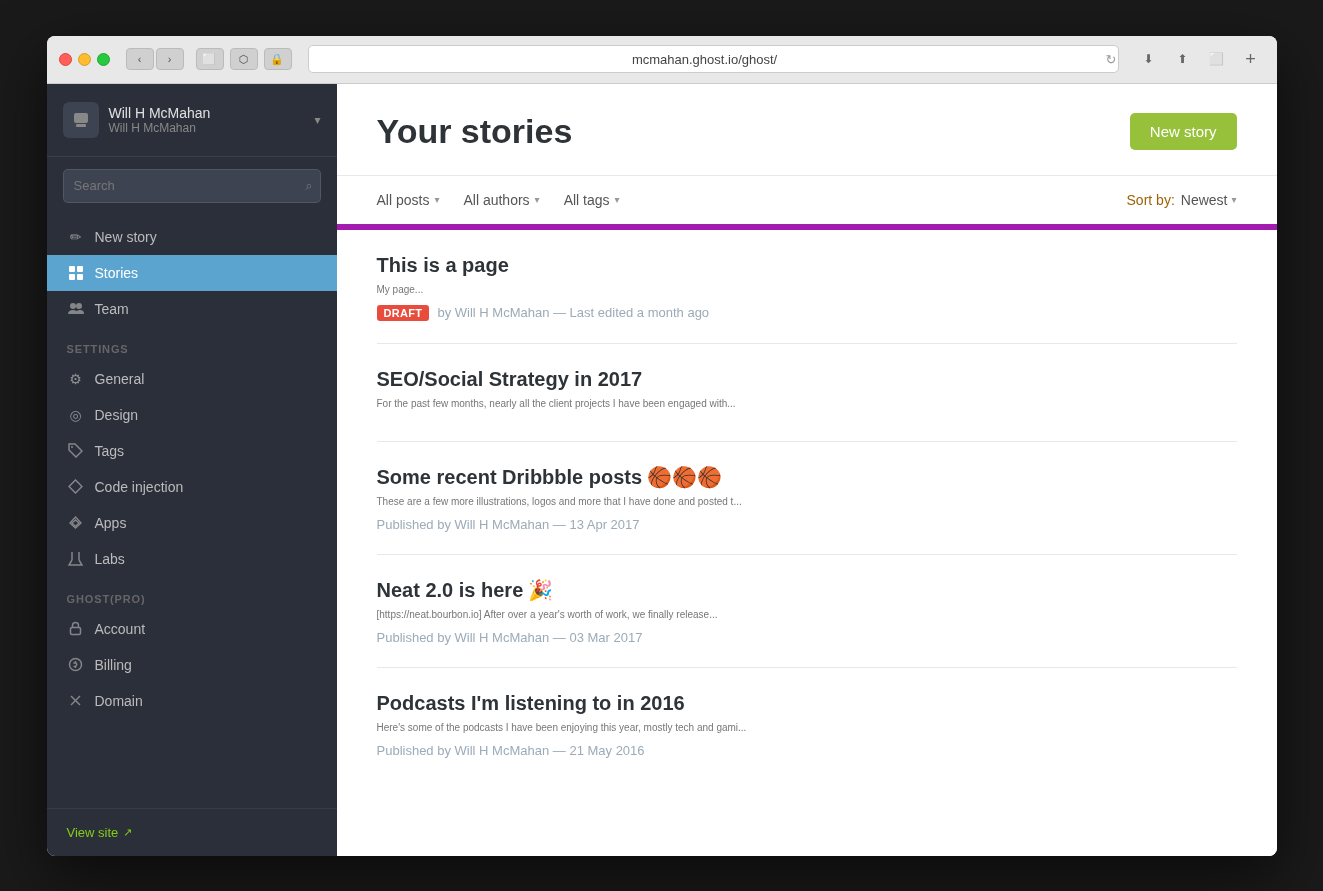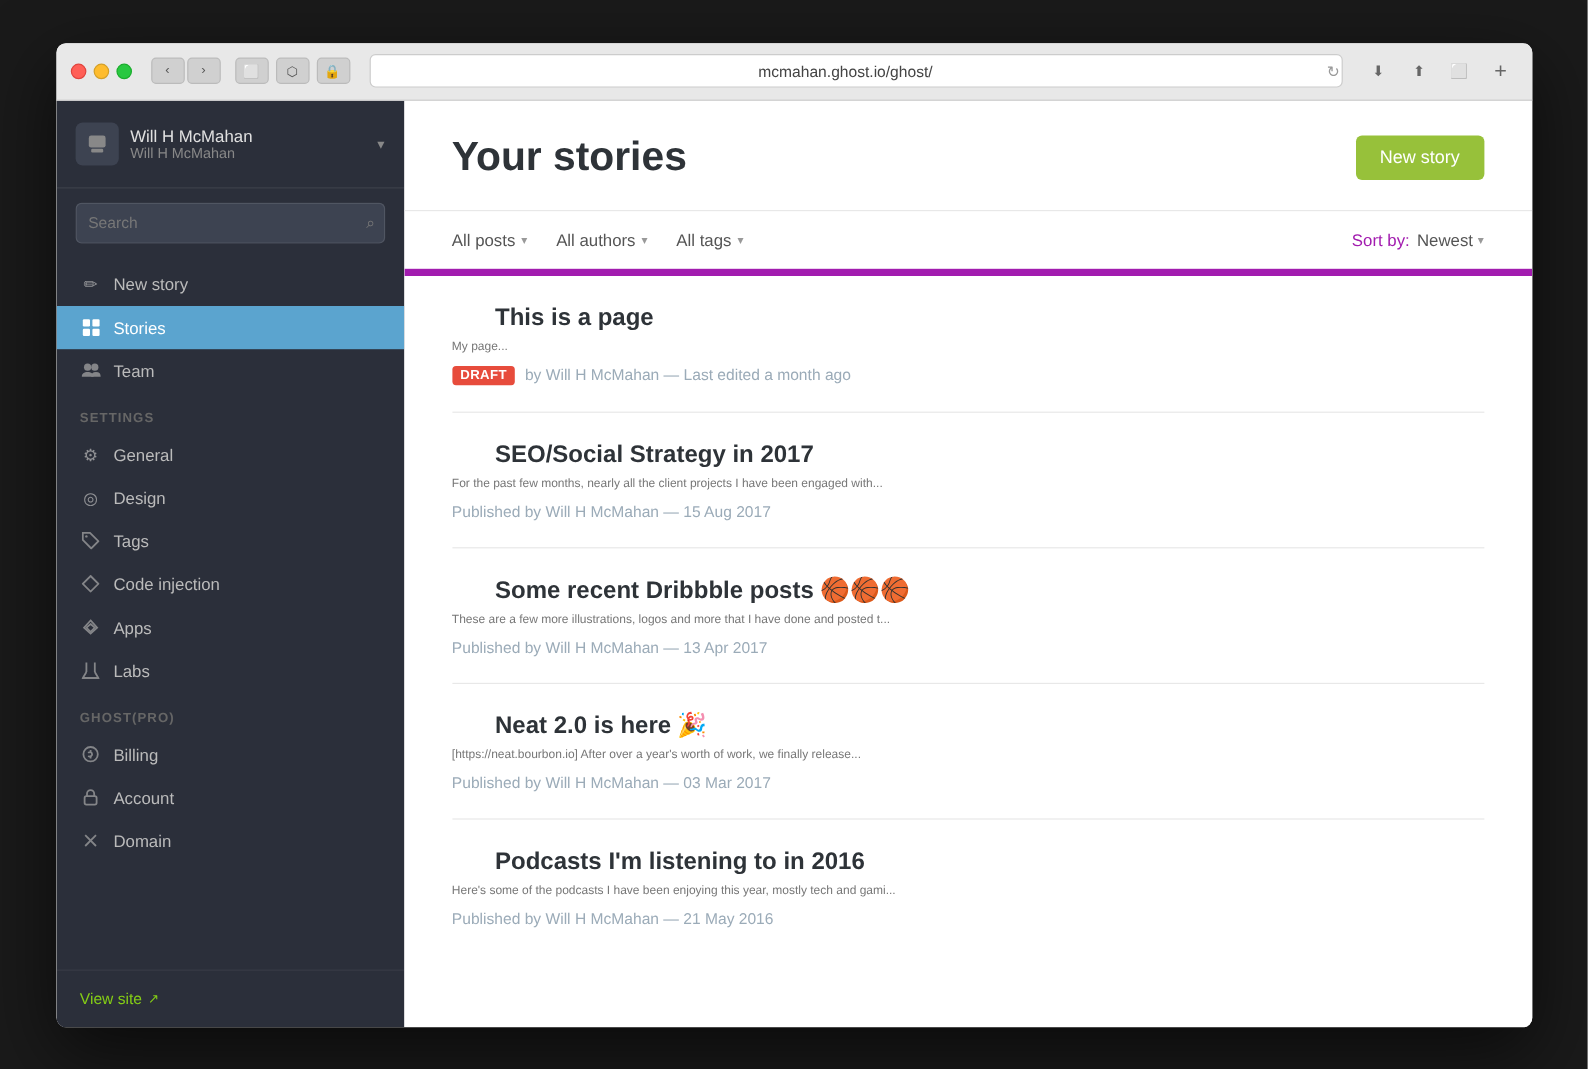--- a/index.html
+++ b/index.html
@@ -356,21 +356,21 @@
 
     .sort-group {
       display: flex;
       align-items: center;
       gap: 6px;
       color: #555;
       font-size: 14px;
     }
 
     .sort-label {
-      color: #a21caf;
+      color: #a16207;
       font-size: 14px;
     }
 
     .sort-dropdown {
       display: flex;
       align-items: center;
       gap: 4px;
       cursor: pointer;
       color: #555;
     }
@@ -388,21 +388,20 @@
     }
 
     .post-item:last-child { border-bottom: none; }
 
     .post-title {
       font-size: 20px;
       font-weight: 600;
       color: #2e3338;
       margin-bottom: 4px;
       line-height: 1.3;
-      margin-left: 36px;
     }
 
     .post-excerpt {
       font-size: 10px;
       color: #777;
       margin-bottom: 8px;
       line-height: 1.5;
     }
 
     .post-meta {
@@ -560,35 +559,35 @@
               <path d="M4 9L1 14h13L11 9"></path>
             </svg>
           </span>
           <span>Labs</span>
         </div>
 
         <div class="section-label">GHOST(PRO)</div>
 
         <div class="nav-item">
           <span class="nav-icon">
+            <svg width="13" height="15" viewBox="0 0 13 15" fill="none" stroke="#aaa" stroke-width="1.5">
+              <rect x="1.5" y="6.5" width="10" height="7" rx="1.5"></rect>
+              <path d="M3.5 6.5V4.5a3 3 0 016 0v2"></path>
+            </svg>
+          </span>
+          <span>Account</span>
+        </div>
+        <div class="nav-item">
+          <span class="nav-icon">
             <svg width="15" height="15" viewBox="0 0 15 15" fill="none" stroke="#aaa" stroke-width="1.5">
               <circle cx="7.5" cy="7.5" r="6"></circle>
               <path d="M7.5 4v1.5M7.5 9.5V11M5.5 6.5a2 2 0 013 0 2 2 0 01-3 2.5"></path>
             </svg>
           </span>
           <span>Billing</span>
-        </div>
-        <div class="nav-item">
-          <span class="nav-icon">
-            <svg width="13" height="15" viewBox="0 0 13 15" fill="none" stroke="#aaa" stroke-width="1.5">
-              <rect x="1.5" y="6.5" width="10" height="7" rx="1.5"></rect>
-              <path d="M3.5 6.5V4.5a3 3 0 016 0v2"></path>
-            </svg>
-          </span>
-          <span>Account</span>
         </div>
         <div class="nav-item">
           <span class="nav-icon">
             <svg width="15" height="15" viewBox="0 0 15 15" fill="none" stroke="#aaa" stroke-width="1.5">
               <line x1="3" y1="3" x2="12" y2="12"></line>
               <line x1="3" y1="12" x2="12" y2="3"></line>
             </svg>
           </span>
           <span>Domain</span>
         </div>
@@ -640,23 +639,20 @@
           <div class="post-excerpt">My page...</div>
           <div class="post-meta">
             <span class="draft-badge">Draft</span>
             <span class="post-meta-text">by Will H McMahan — Last edited a month ago</span>
           </div>
         </div>
 
         <div class="post-item">
           <div class="post-title">SEO/Social Strategy in 2017</div>
           <div class="post-excerpt">For the past few months, nearly all the client projects I have been engaged with...</div>
-          <div class="post-meta">
-            <span class="post-meta-text">Published by Will H McMahan — 15 Aug 2017</span>
-          </div>
         </div>
 
         <div class="post-item">
           <div class="post-title">Some recent Dribbble posts 🏀🏀🏀</div>
           <div class="post-excerpt">These are a few more illustrations, logos and more that I have done and posted t...</div>
           <div class="post-meta">
             <span class="post-meta-text">Published by Will H McMahan — 13 Apr 2017</span>
           </div>
         </div>
 

